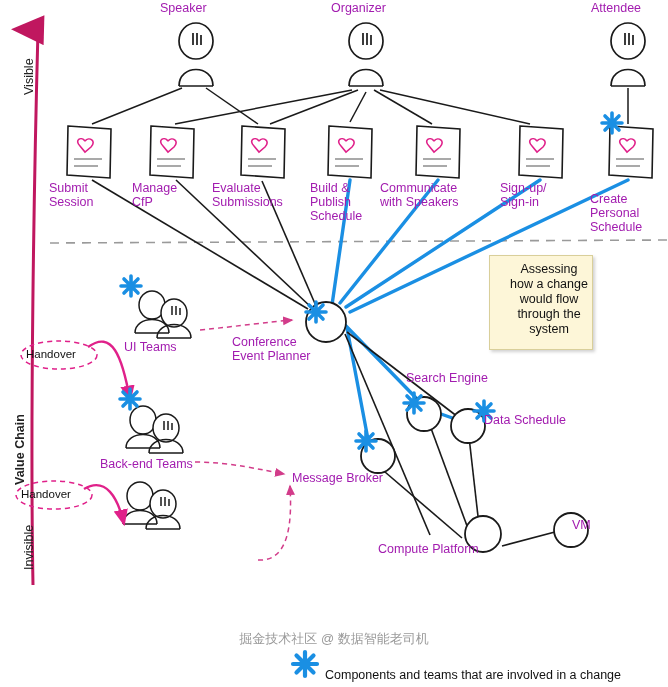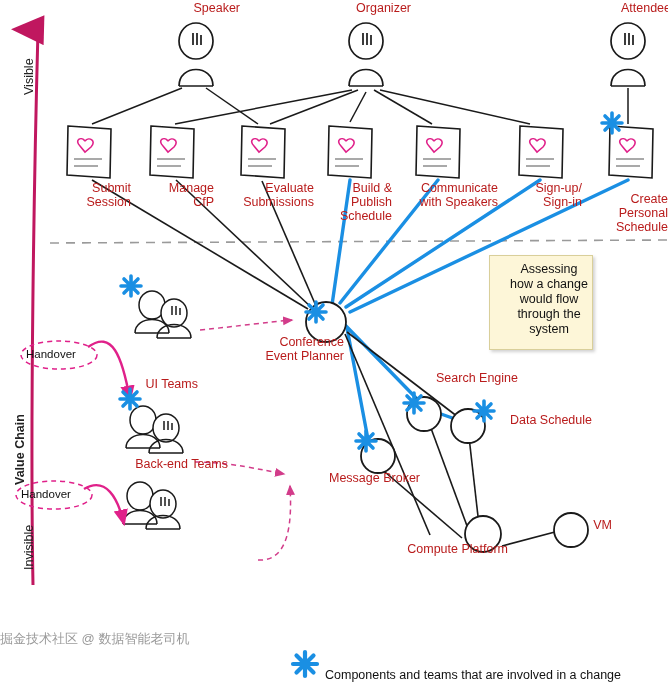--- a/index.html
+++ b/index.html
@@ -6,21 +6,21 @@
   body{
     width:668px;height:687px;
     background:#ffffff;
     font-family:"Liberation Sans", sans-serif;
     position:relative;
     overflow:hidden;
     color:#111111;
   }
   #root{position:absolute;left:0;top:0;width:668px;height:687px;}
   svg#canvas{position:absolute;left:0;top:0;width:668px;height:687px;}
-  .lbl{position:absolute;font-size:12.5px;line-height:14px;text-align:right;color:#b91c1c;}
+  .lbl{position:absolute;font-size:12.5px;line-height:14px;text-align:left;color:#a21caf;}
   .axis-label{
     position:absolute;
     font-size:12.5px;
     color:#222;
     transform:rotate(-90deg);
     transform-origin:left top;
     white-space:nowrap;
   }
   .handover-lbl{
     position:absolute;
@@ -38,20 +38,21 @@
     font-size:12.5px;
     line-height:15px;
     text-align:center;
     color:#111;
     padding:6px 4px 0 20px;
     box-sizing:border-box;
   }
   .watermark{
     position:absolute;
     left:0;top:630px;width:668px;
+    text-align:center;
     font-size:13px;
     color:#9a9a9a;
   }
   .legend-text{
     position:absolute;
     left:325px;top:668px;
     font-size:12.5px;
     color:#111;
     white-space:nowrap;
   }
@@ -286,21 +287,21 @@
   <div class="lbl" style="left:500px;top:181px;width:82px;">
     <div>Sign-up/</div>
     <div>Sign-in</div>
   </div>
   <div class="lbl" style="left:590px;top:192px;width:78px;">
     <div>Create</div>
     <div>Personal</div>
     <div>Schedule</div>
   </div>
 
-  <div class="lbl" style="left:116px;top:340px;width:82px;margin-top:37px;">UI Teams</div>
+  <div class="lbl" style="left:124px;top:340px;width:82px;">UI Teams</div>
   <div class="lbl" style="left:100px;top:457px;width:128px;">Back-end Teams</div>
 
   <div class="handover-lbl" style="left:26px;top:348px;">Handover</div>
   <div class="handover-lbl" style="left:21px;top:488px;">Handover</div>
 
   <div class="lbl" style="left:232px;top:335px;width:112px;">
     <div>Conference</div>
     <div>Event Planner</div>
   </div>
   <div class="lbl" style="left:406px;top:371px;width:112px;">Search Engine</div>

